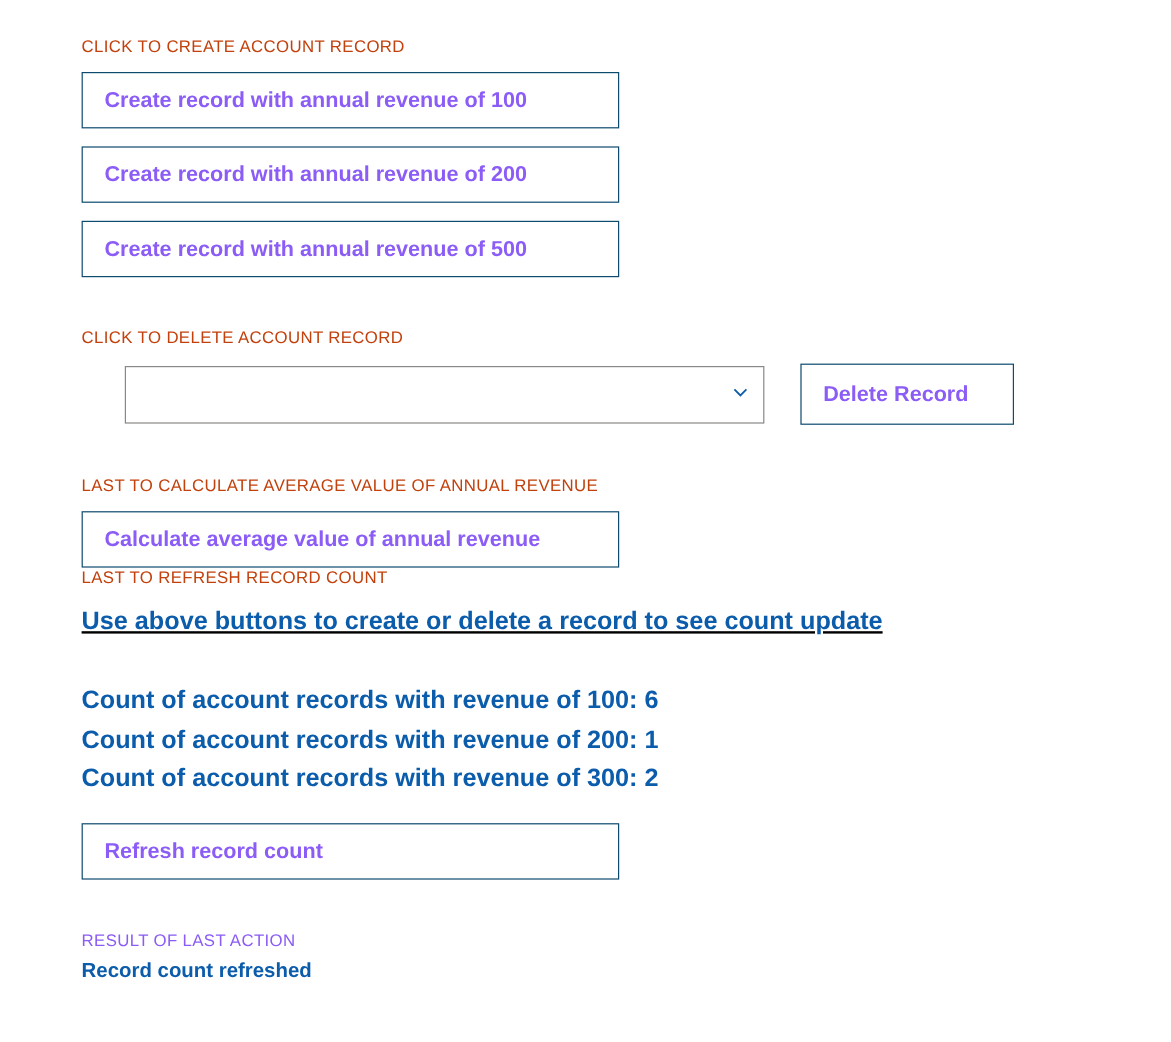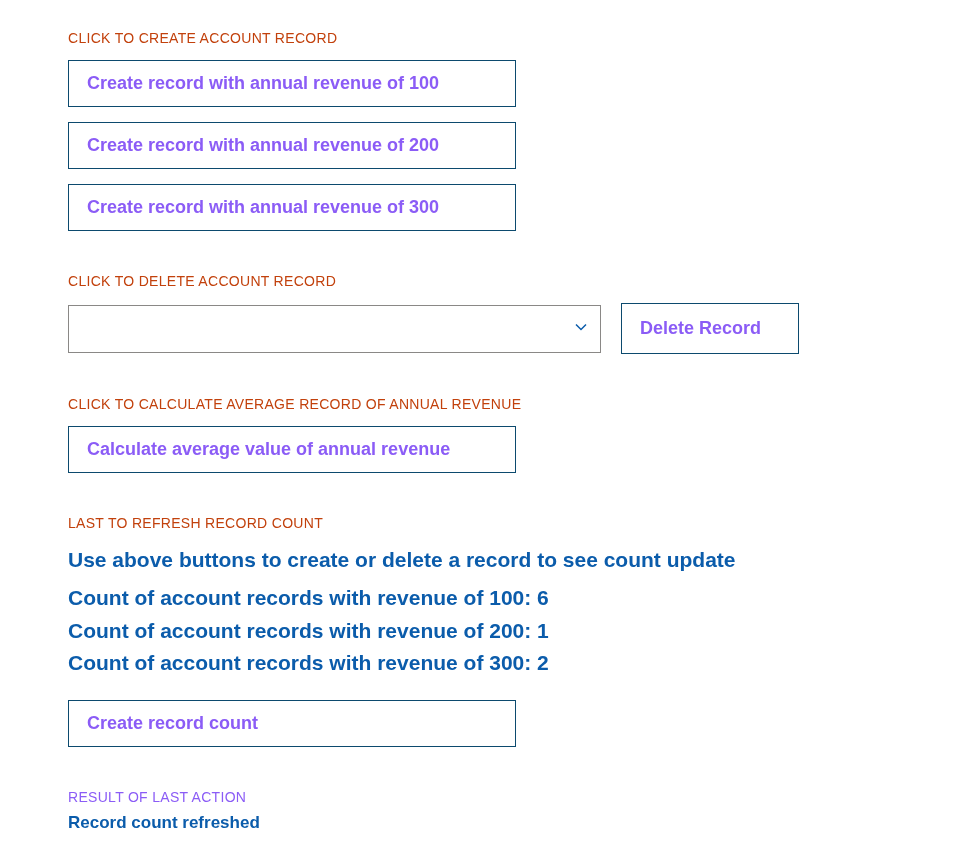--- a/index.html
+++ b/index.html
@@ -37,23 +37,24 @@
       display: flex;
       flex-direction: column;
       gap: 15px;
       margin-bottom: 42px;
     }
     .btn-group .btn {
       width: 448px;
     }
     .delete-row {
       display: flex;
-      gap: 20px;
+      gap: 30px;
       align-items: center;
       margin-bottom: 42px;
+      margin-left: 36px;
     }
     .select-wrapper {
       position: relative;
       width: 533px;
     }
     .select-box {
       width: 100%;
       height: 48px;
       border: 1px solid #8a8886;
       background: #ffffff;
@@ -79,30 +80,30 @@
     }
     .btn-delete {
       min-width: 178px;
       width: 178px;
       font-size: 18px;
       font-weight: 700;
       padding: 14px 18px;
     }
     .btn-calc {
       width: 448px;
-      margin-bottom: 42px;
     }
     .info-text {
       color: #0b5cab;
       font-size: 21px;
       font-weight: 700;
       line-height: 1.4;
     }
     .info-block {
-      margin-bottom: 8px;
+      margin-bottom: 36px;
+      text-decoration: underline;
     }
     .count-group {
       margin-bottom: 20px;
     }
     .count-line {
       color: #0b5cab;
       font-size: 21px;
       font-weight: 700;
       line-height: 1.55;
     }
@@ -126,53 +127,53 @@
 </head>
 <body>
 
 
 
 
 <div class="section-label">CLICK TO CREATE ACCOUNT RECORD</div>
 <div class="btn-group">
   <button class="btn">Create record with annual revenue of 100</button>
   <button class="btn">Create record with annual revenue of 200</button>
-  <button class="btn">Create record with annual revenue of 300</button>
+  <button class="btn">Create record with annual revenue of 500</button>
 </div>
 
 
 <div class="section-label">CLICK TO DELETE ACCOUNT RECORD</div>
 <div class="delete-row">
   <div class="select-wrapper">
     <select class="select-box" value="">
       <option></option>
     </select>
     <span class="chevron">
       <svg viewBox="0 0 12 8" fill="none">
         <path d="M1 1.5 L6 6.5 L11 1.5" stroke="#0b5cab" stroke-width="1.5" fill="none"></path>
       </svg>
     </span>
   </div>
   <button class="btn btn-delete">Delete Record</button>
 </div>
 
 
-<div class="section-label">CLICK TO CALCULATE AVERAGE RECORD OF ANNUAL REVENUE</div>
+<div class="section-label">LAST TO CALCULATE AVERAGE VALUE OF ANNUAL REVENUE</div>
 <button class="btn btn-calc">Calculate average value of annual revenue</button>
 
 
 <div class="section-label">LAST TO REFRESH RECORD COUNT</div>
 <div class="info-block">
   <div class="info-text">Use above buttons to create or delete a record to see count update</div>
 </div>
 <div class="count-group">
   <div class="count-line">Count of account records with revenue of 100: 6</div>
   <div class="count-line">Count of account records with revenue of 200: 1</div>
   <div class="count-line">Count of account records with revenue of 300: 2</div>
 </div>
-<button class="btn btn-refresh">Create record count</button>
+<button class="btn btn-refresh">Refresh record count</button>
 
 
 <div class="result-label">RESULT OF LAST ACTION</div>
 <div class="result-text">Record count refreshed</div>
 
 
 
 
 </body></html>

